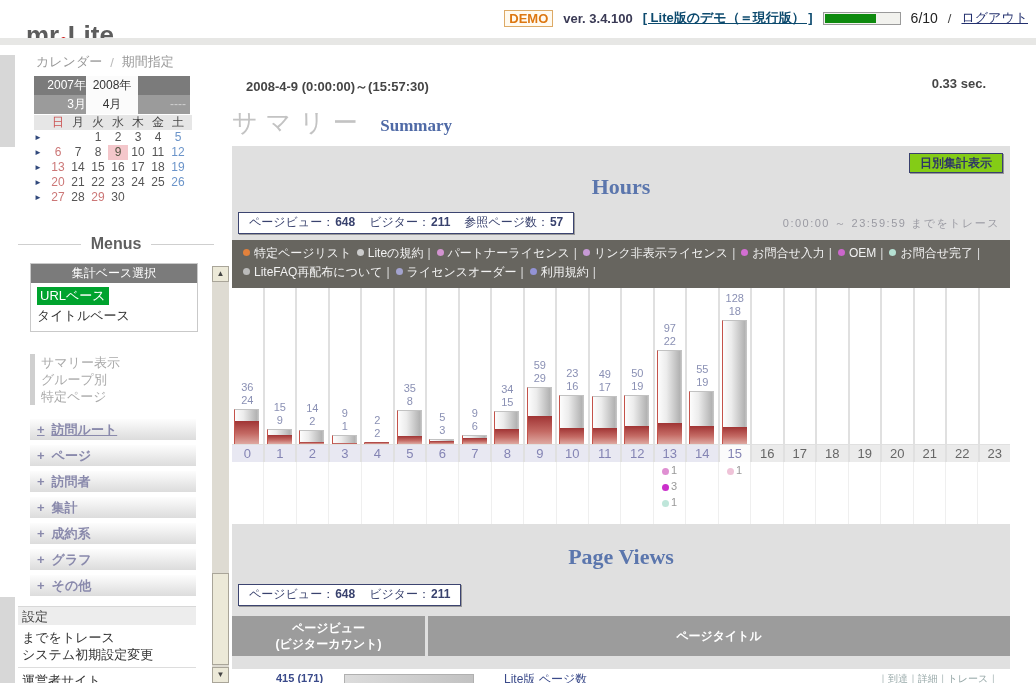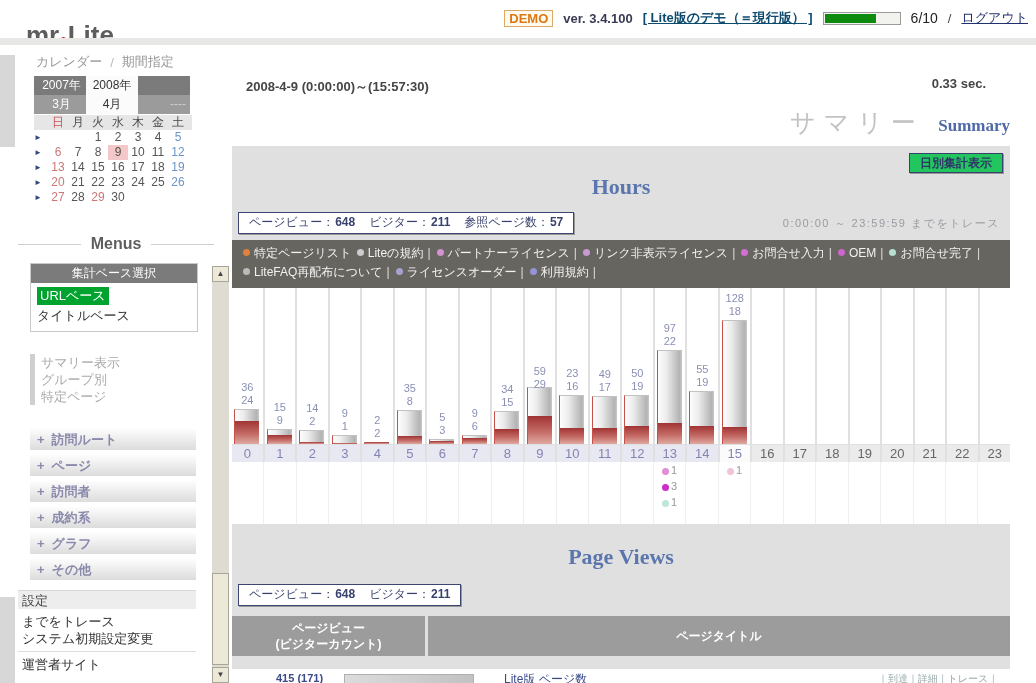--- a/index.html
+++ b/index.html
@@ -25,21 +25,21 @@
   .edge-top{left:0;top:55px;width:15px;height:92px;}
   .edge-bottom{left:0;top:597px;width:15px;height:86px;}
 
   
   .sidebar{position:absolute;left:18px;top:52px;width:196px;}
   .cal-tabs{margin-left:18px;font-size:13px;color:#999;display:flex;align-items:center;gap:8px;height:20px;}
   .cal-tabs .t{cursor:pointer;}
   .cal-tabs .sl{color:#bbb;}
   .cal{margin:4px 0 0 16px;width:158px;font-size:12px;}
   .cal-row{display:flex;}
-  .cal-row .yc{width:52px;height:19px;line-height:19px;text-align:center;padding-left:3px;box-sizing:border-box;}
+  .cal-row .yc{width:52px;height:19px;line-height:19px;text-align:right;padding-left:3px;box-sizing:border-box;}
   .yc.dark{background:#7b7b7b;color:#fff;}
   .yc.mid{background:#9b9b9b;color:#fff;}
   .yc.lite{background:#fbfbfb;color:#333;text-align:center;padding-left:0;}
   .yc.dash{color:#cfcfcf;text-align:right;padding-right:4px;}
   .cal-grid{margin-top:1px;}
   .cg-row{display:flex;height:15px;line-height:15px;}
   .cg-row .ar{width:14px;color:#31497c;font-size:8px;cursor:pointer;}
   .cg-row .dc{width:20px;text-align:center;color:#555;}
   .cg-row.hdr{background:#e6e6e6;}
   .cg-row.hdr .dc{color:#4a4a4a;}
@@ -52,45 +52,45 @@
   .menus-title:before,.menus-title:after{content:"";flex:1;border-top:1px solid #cfcfcf;height:0;}
   .basebox{margin:10px 0 0 12px;width:166px;border:1px solid #c9c9c9;background:#fff;}
   .basebox .bb-h{background:#7b7b7b;color:#fff;text-align:center;font-size:12px;height:19px;line-height:19px;}
   .bb-body{padding:4px 6px 6px;font-size:13px;}
   .url-base{display:inline-block;background:#00a32e;color:#fff;padding:0 3px;cursor:pointer;}
   .title-base{margin-top:2px;color:#333;cursor:pointer;}
   .viewbox{margin:22px 0 0 12px;width:160px;border-left:5px solid #cfcfcf;padding-left:6px;font-size:13px;color:#a9a9a9;line-height:17px;}
   .viewbox .vl{cursor:pointer;}
   .acc{margin:5px 0 0 12px;width:166px;height:21px;line-height:21px;background:linear-gradient(180deg,#fdfdfd,#dcdcdc);
        color:#8a8aac;font-weight:bold;font-size:13px;padding-left:7px;box-sizing:border-box;cursor:pointer;}
-  .acc:first-of-type{margin-top:24px;}
+  .acc:first-of-type{margin-top:14px;text-decoration:underline;}
   .acc .plus{margin-right:7px;font-weight:bold;}
   .set-hdr{margin-top:10px;width:178px;height:19px;line-height:19px;background:#ededed;color:#444;font-size:13px;padding-left:4px;box-sizing:border-box;border-top:1px solid #d8d8d8;cursor:pointer;}
   .set-links{width:178px;background:#fff;font-size:13px;color:#333;padding:4px 0 4px 4px;box-sizing:border-box;border-bottom:1px solid #ddd;}
   .set-links div{line-height:17px;cursor:pointer;}
   .op-link{width:178px;font-size:13px;color:#333;padding:4px 0 0 4px;box-sizing:border-box;cursor:pointer;}
 
   
   .sb{position:absolute;left:212px;top:266px;width:17px;height:417px;background:#dedbd2;}
   .sb-btn{position:absolute;left:0;width:17px;height:16px;background:#ece9d8;border:1px solid #a9a599;box-sizing:border-box;
           text-align:center;line-height:14px;font-size:8px;color:#444;cursor:pointer;}
   .sb-up{top:0;}
   .sb-down{bottom:0;}
   .sb-thumb{position:absolute;left:0;top:307px;width:17px;height:92px;background:#ece9d8;border:1px solid #a9a599;box-sizing:border-box;cursor:pointer;}
 
   
   .main{position:absolute;left:232px;top:52px;width:778px;}
   .m-row1{position:relative;height:22px;margin-top:24px;}
   .m-date{position:absolute;left:14px;top:2px;font-weight:bold;font-size:13px;color:#454545;}
   .m-load{position:absolute;right:24px;top:0px;font-weight:bold;font-size:13px;color:#454545;}
-  .m-title{margin-top:8px;height:34px;text-align:right;}
+  .m-title{margin-top:8px;height:34px;}
   .t-jp{font-size:25px;color:#c3c3c3;letter-spacing:8px;}
   .t-en{font-size:17px;color:#4f6aa6;font-weight:bold;margin-left:10px;font-family:"Liberation Serif","DejaVu Serif",serif;}
   .panel{margin-top:6px;background:#e0e0e0;position:relative;width:778px;}
-  .daily-btn{position:absolute;top:7px;right:7px;height:18px;line-height:18px;padding:0 10px;background:#22c55e;
+  .daily-btn{position:absolute;top:7px;right:7px;height:18px;line-height:18px;padding:0 10px;background:#84cc16;
              border:1px solid #39406e;box-shadow:1px 1px 0 rgba(60,60,60,.45);color:#2e3668;font-weight:bold;font-size:12px;cursor:pointer;}
   .hours-title{padding-top:28px;text-align:center;font-family:"Liberation Serif","DejaVu Serif",serif;
                font-weight:bold;font-size:22px;color:#5b76ad;height:28px;}
   .stats-row{margin:10px 4px 0;position:relative;height:22px;}
   .stats-box{display:inline-block;background:#fff;border:1px solid #3c4470;padding:1px 10px 2px;font-size:12px;
              color:#39426e;box-shadow:1px 1px 0 #9a9a9a;margin-left:2px;}
   .stats-box b{margin:0 14px 0 1px;}
   .stats-box b:last-child{margin-right:0;}
   .trace-note{position:absolute;right:6px;top:4px;color:#9a9aa2;font-size:11px;letter-spacing:1.5px;}
   .linkbar{margin-top:6px;background:#67655f;padding:4px 9px 6px;font-size:12px;color:#f2f2f2;line-height:19px;}
@@ -249,20 +249,21 @@
   <div class="viewbox">
       <div class="vl">サマリー表示</div>
       <div class="vl">グループ別</div>
       <div class="vl">特定ページ</div>
     </div>
 
   <div id="accordion">
       <div class="acc"><span class="plus">+</span><span>訪問ルート</span></div>
       <div class="acc"><span class="plus">+</span><span>ページ</span></div>
       <div class="acc"><span class="plus">+</span><span>訪問者</span></div>
+      <div class="acc"><span class="plus">+</span><span>集計</span></div>
       <div class="acc"><span class="plus">+</span><span>成約系</span></div>
       <div class="acc"><span class="plus">+</span><span>グラフ</span></div>
       <div class="acc"><span class="plus">+</span><span>その他</span></div>
     </div>
 
   <div class="set-hdr">設定</div>
   <div class="set-links">
       <div>までをトレース</div>
       <div>システム初期設定変更</div>
     </div>
@@ -375,21 +376,21 @@
           </div>
           <div class="barlbl" style="bottom: 35px;">
             <div>34</div>
             <div>15</div>
           </div>
         </div>
         <div class="ccol">
           <div class="pvbar" style="height: 57px;">
             <div class="visbar" style="height: 28px;"></div>
           </div>
-          <div class="barlbl" style="bottom: 53px;">
+          <div class="barlbl" style="bottom: 59px;">
             <div>59</div>
             <div>29</div>
           </div>
         </div>
         <div class="ccol">
           <div class="pvbar" style="height: 49px;">
             <div class="visbar" style="height: 16px;"></div>
           </div>
           <div class="barlbl" style="bottom: 51px;">
             <div>23</div>

